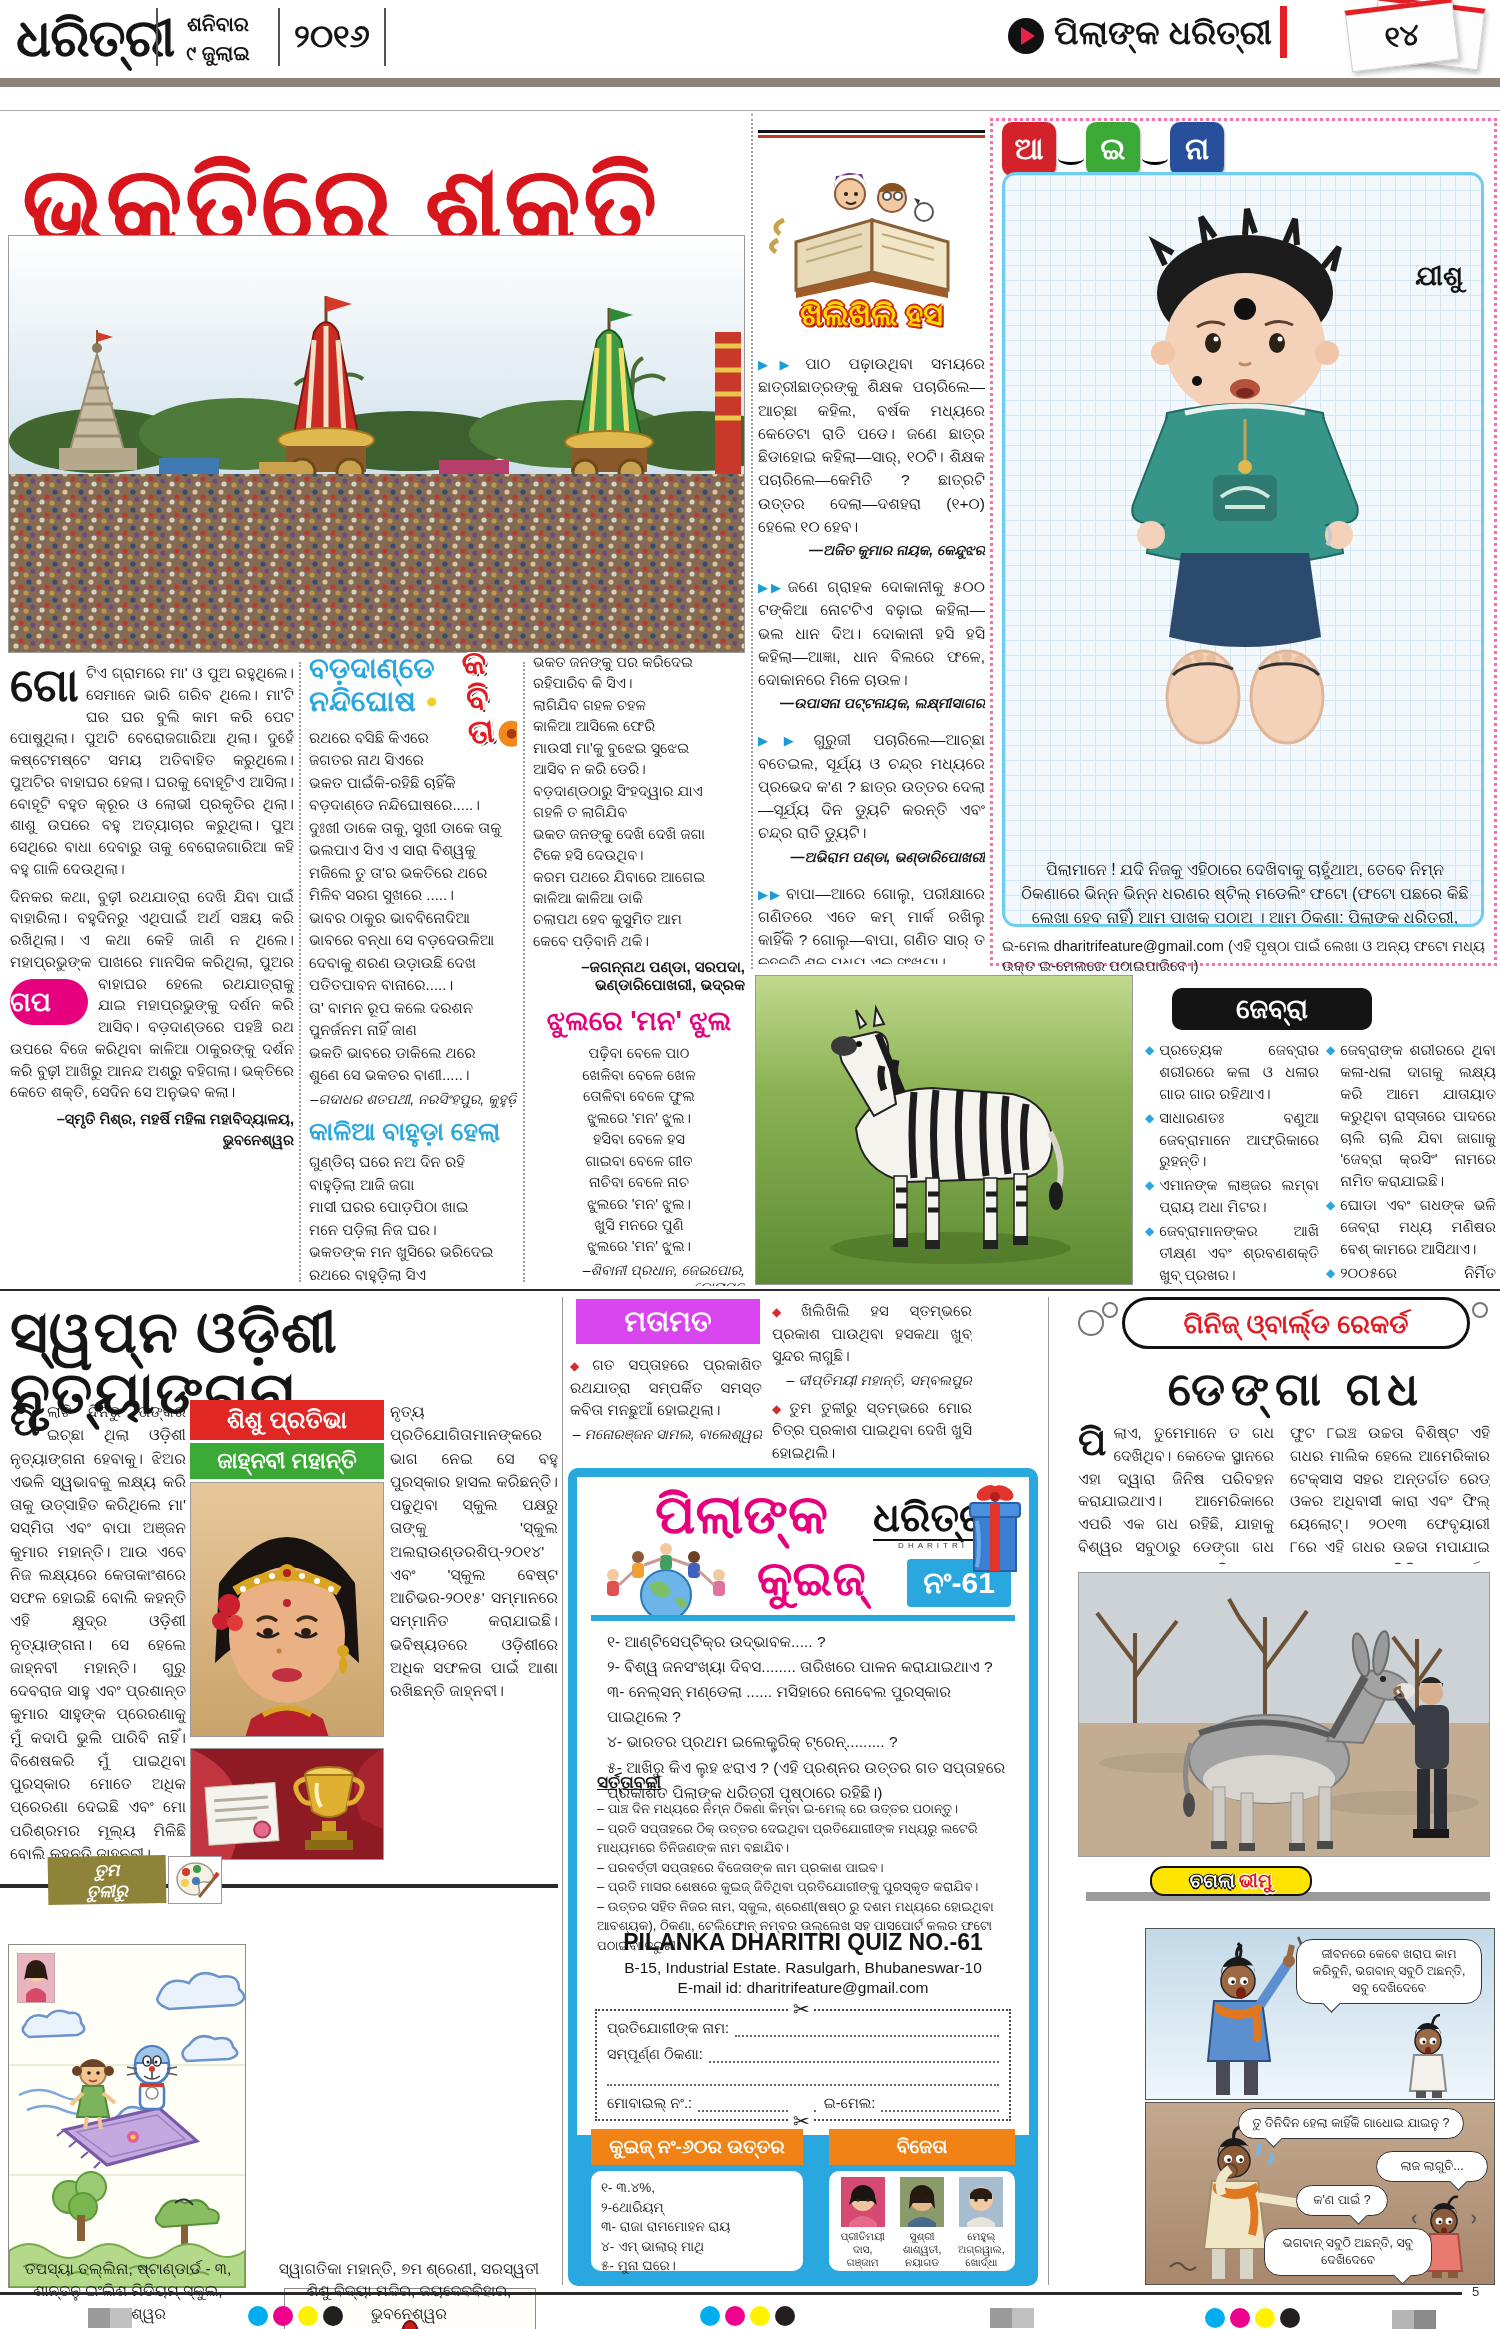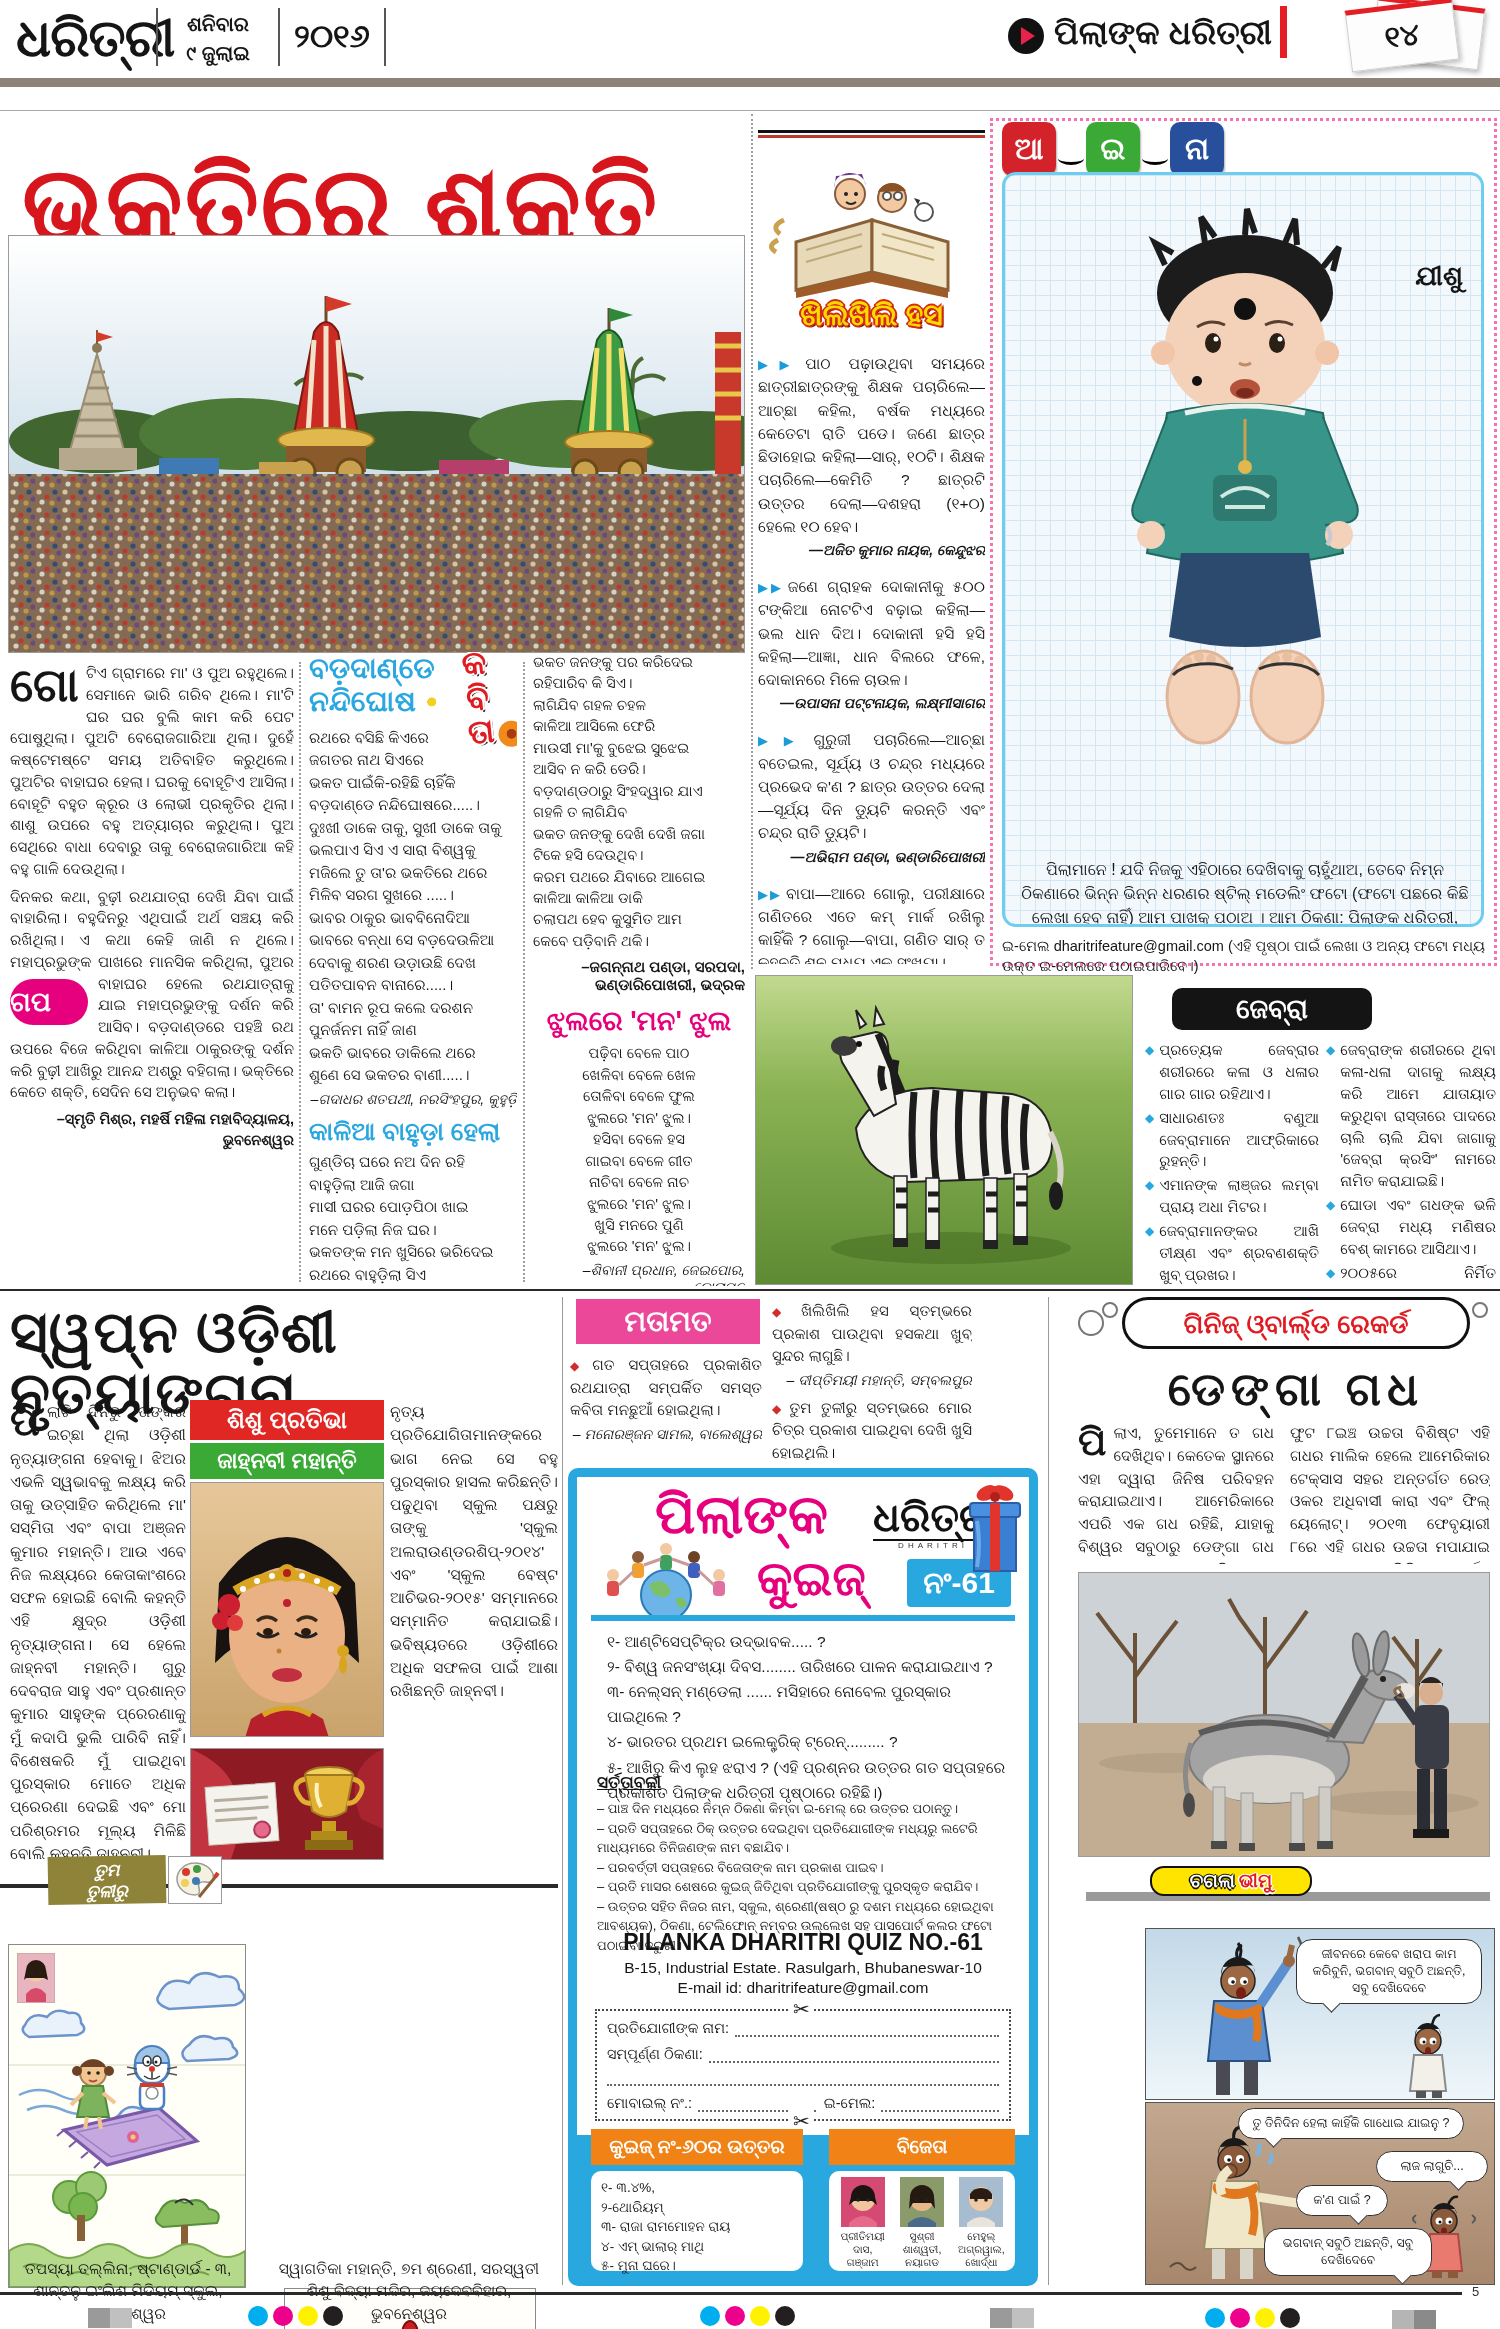--- a/index.html
+++ b/index.html
@@ -70,21 +70,21 @@
 
 .zebra-tab{background:#141414;color:#fff;font-size:27px;font-weight:bold;text-align:center;
   line-height:42px;border-radius:10px}
 .fact{display:flex;margin-bottom:2px;font-size:14.8px;line-height:1.48;text-align:justify}
 .fact .fb{color:#29a8e0;margin-right:5px;font-size:12px;line-height:1.7}
 
 .dancer-headline{font-size:58px;font-weight:bold;line-height:1.05;letter-spacing:1px}
 .inset-red{background:#e02724;color:#fff;font-size:24px;font-weight:bold;text-align:center;line-height:40px}
 .inset-green{background:#3aa935;color:#fff;font-size:22px;font-weight:bold;text-align:center;line-height:36px;margin-top:3px}
 
-.op-hdr{background:#ec4899;color:#fff;font-size:29px;font-weight:bold;text-align:center;line-height:45px}
+.op-hdr{background:#d946ef;color:#fff;font-size:29px;font-weight:bold;text-align:center;line-height:45px}
 .op-item{font-size:15px;line-height:1.5;text-align:justify;margin-bottom:4px}
 .op-item .ob{color:#d42c2c;font-size:12px;margin-right:3px}
 .op-byline{font-style:italic;font-size:14px;text-align:right;margin-bottom:8px}
 
 .quiz-box{border:9px solid #29a8e0;border-radius:10px;background:#fff}
 .q-brand1{font-size:54px;font-weight:bold;color:#e6007d}
 .q-brand2{font-size:48px;font-weight:bold;color:#e6007d}
 .q-logo{font-size:40px;font-weight:bold;color:#111;line-height:1}
 .q-logo-sub{font-size:8px;letter-spacing:4px;color:#333;border-top:2px solid #111;margin-top:2px;text-align:center}
 .q-num{background:#29a8e0;color:#fff;font-size:30px;font-weight:bold;text-align:center;line-height:48px;border-radius:4px}

